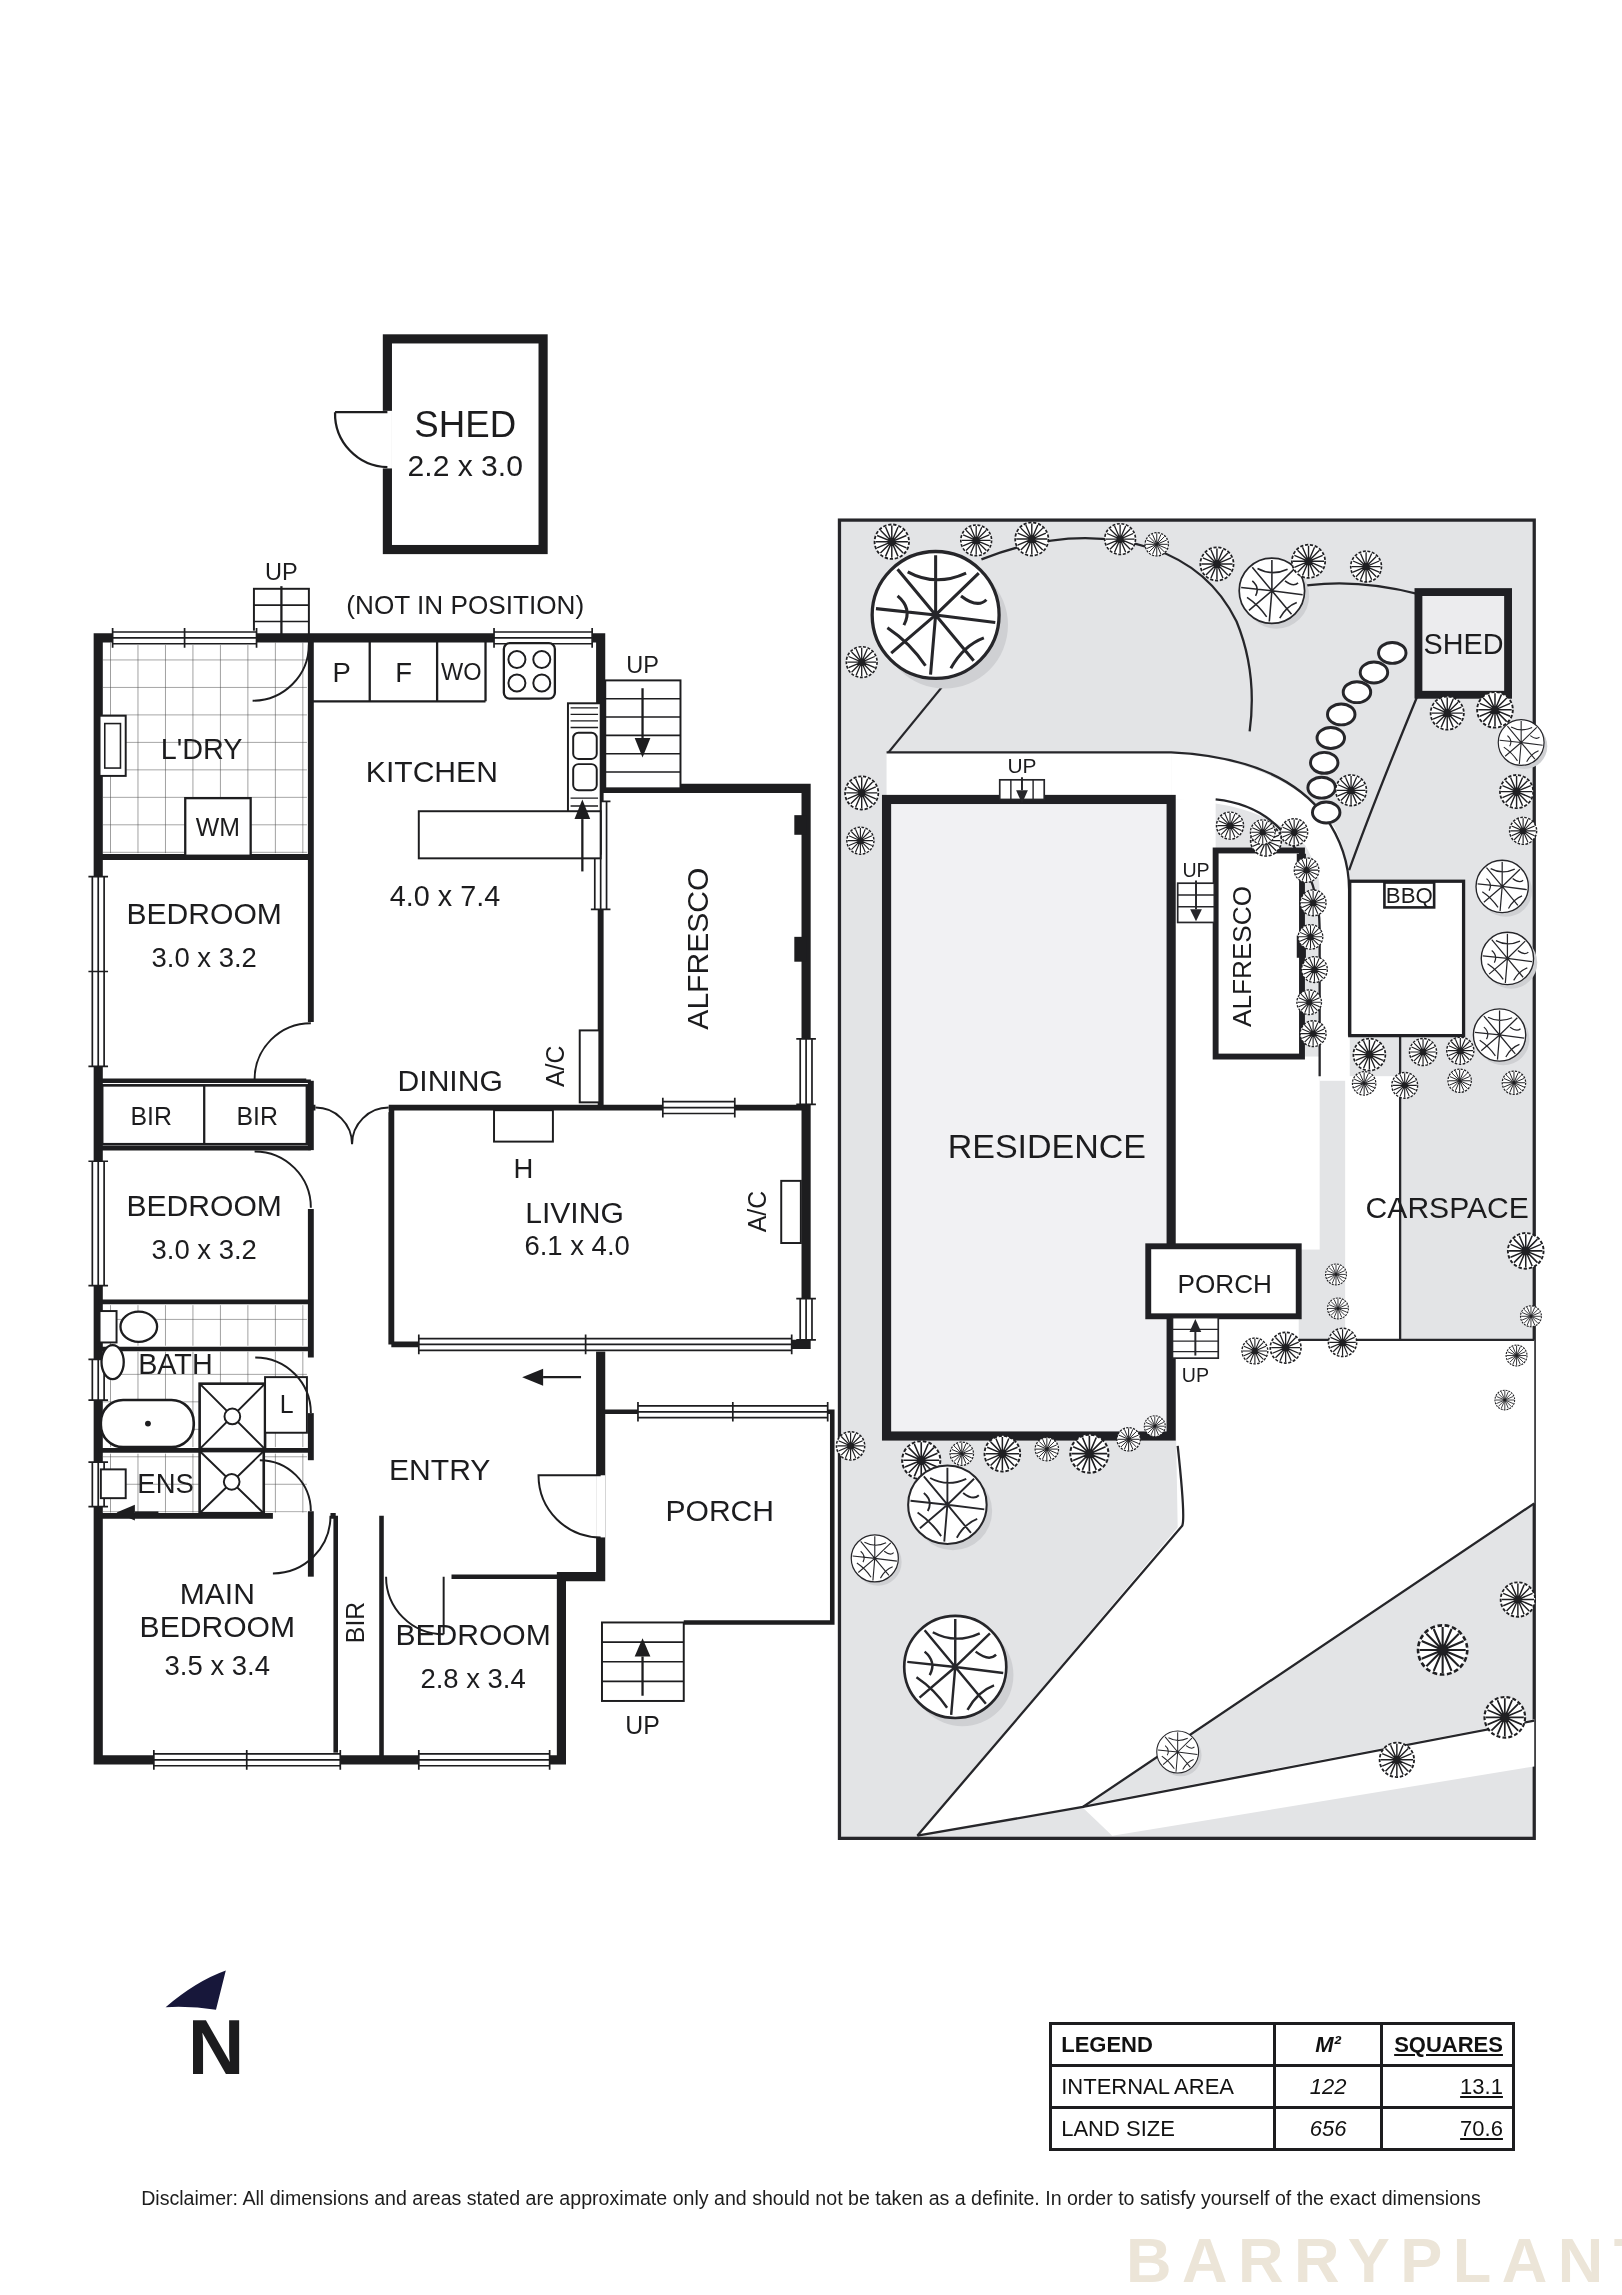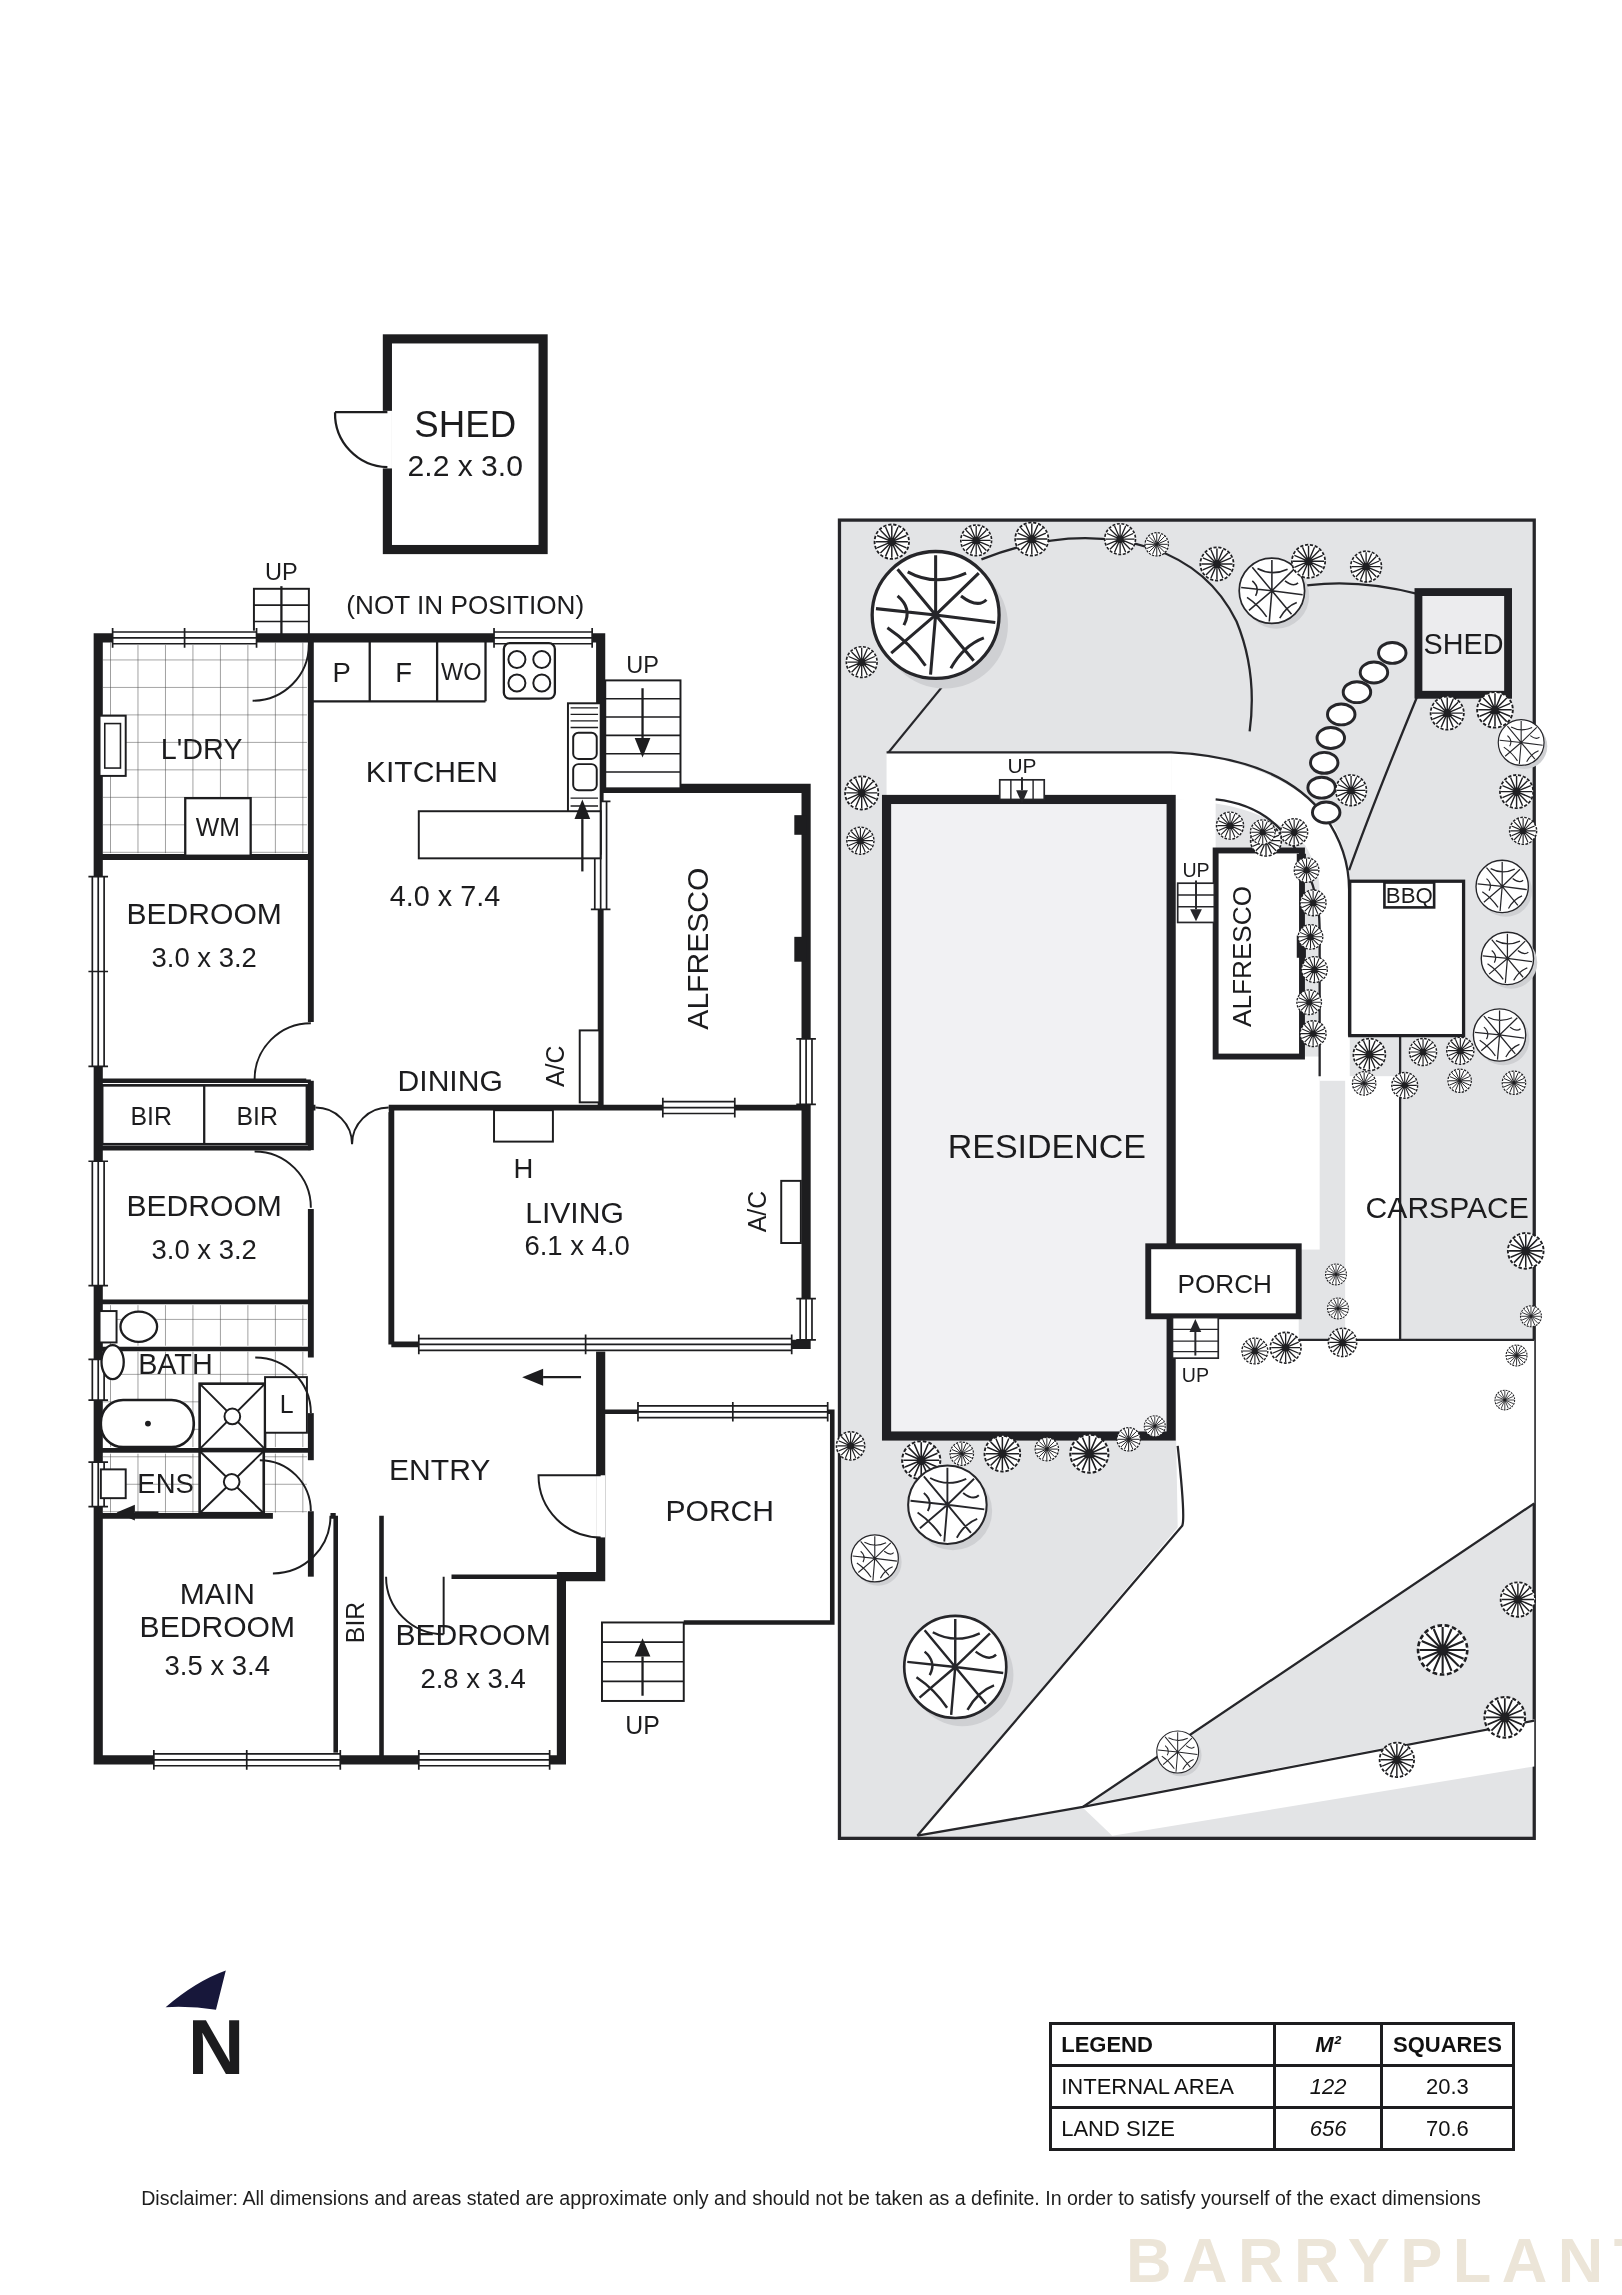--- a/index.html
+++ b/index.html
@@ -6,21 +6,21 @@
   body{width:1622px;height:2295px;position:relative;font-family:"Liberation Sans",sans-serif;}
   svg{position:absolute;top:0;left:0;}
   svg text{fill:#1c1c1e;font-family:"Liberation Sans",sans-serif;}
   #legend-wrap{position:absolute;left:1049px;top:2022px;}
   #legend-wrap table{border-collapse:collapse;background:#fff;}
   #legend-wrap th,#legend-wrap td{border:3.3px solid #1d1d1f;font-size:22px;color:#111;
     height:39px;padding:0 9.2px;white-space:nowrap;}
   #legend-wrap th{font-weight:bold;}
   .col-legend{width:203px;text-align:left;margin-top:9px;}
   .col-m2{width:85px;text-align:center;font-style:italic;}
-  .col-sq{width:111px;text-align:center;}
+  .col-sq{width:111px;text-align:right;text-decoration:underline;}
   #watermark{position:absolute;left:1126px;top:2224px;font-size:63px;font-weight:bold;
     color:#ece5d8;letter-spacing:10.5px;z-index:1;}
   #disclaimer{position:absolute;left:0;top:2186px;width:1622px;text-align:center;z-index:2;}
   #disclaimer div{font-size:19.6px;line-height:25.5px;color:#1d1d1d;}
 </style>
 </head>
 <body>
 
 <div id="watermark">BARRYPLANT</div>
 
@@ -448,21 +448,21 @@
   <table>
     <tbody>
         <tr>
       <th class="col-legend">LEGEND</th>
       <th class="col-m2">M²</th>
       <th class="col-sq">SQUARES</th>
     </tr>
     <tr>
       <td class="col-legend">INTERNAL AREA</td>
       <td class="col-m2">122</td>
-      <td class="col-sq">20.3</td>
+      <td class="col-sq">13.1</td>
     </tr>
     <tr>
       <td class="col-legend">LAND SIZE</td>
       <td class="col-m2">656</td>
       <td class="col-sq">70.6</td>
     </tr>
   </tbody>
     </table>
 </div>
 

